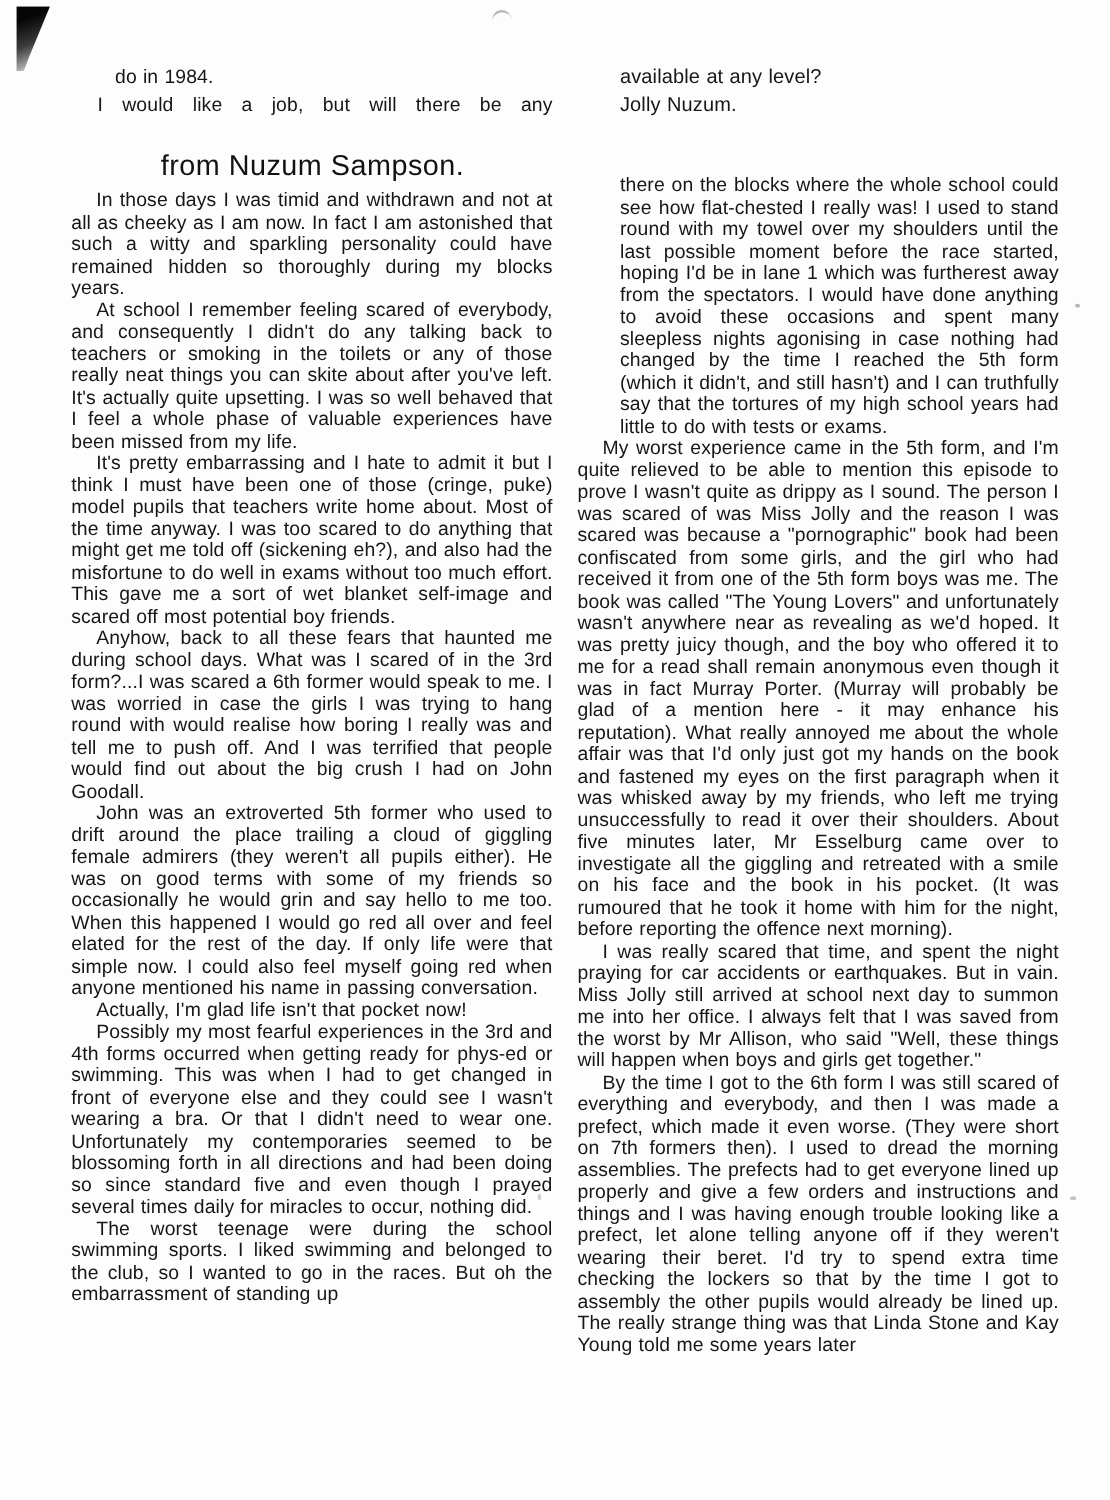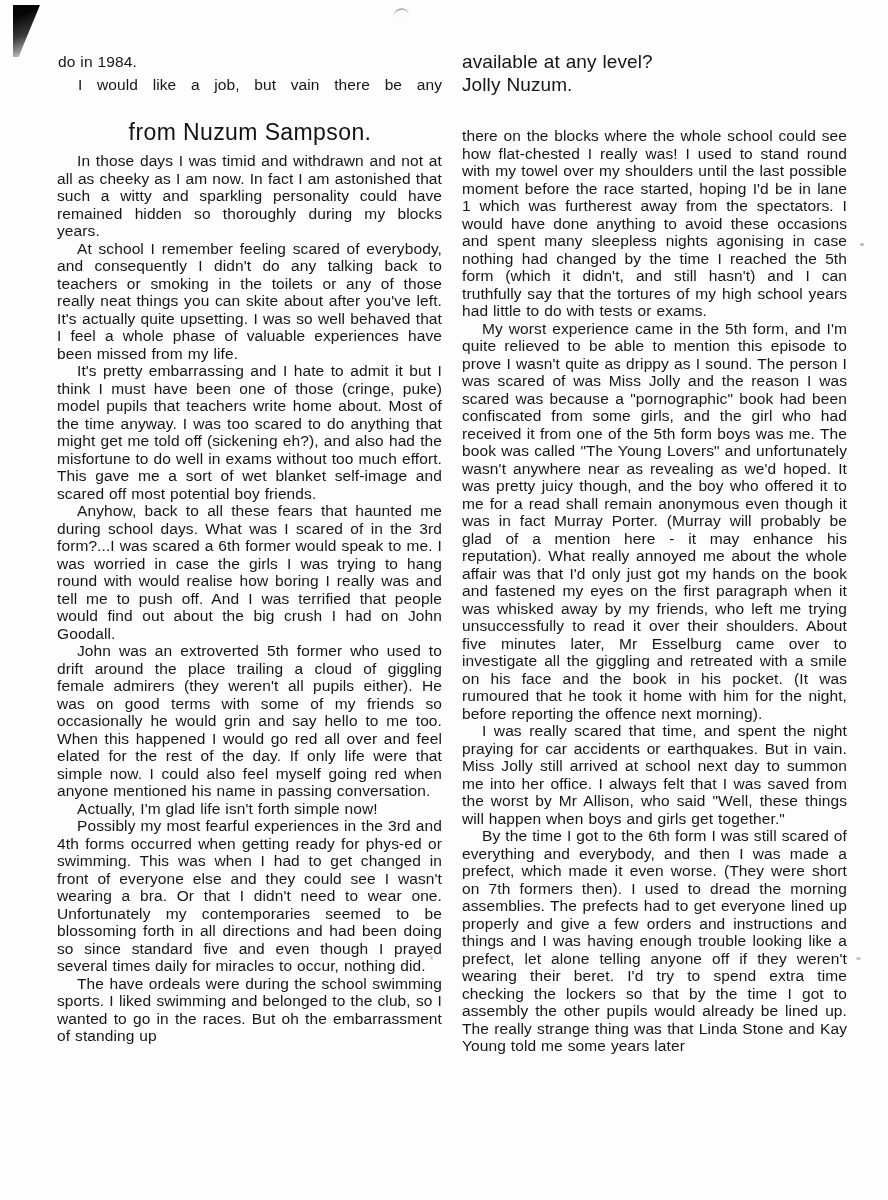--- a/index.html
+++ b/index.html
@@ -55,21 +55,21 @@
     top: 50px;
     width: 384px;
     font-size: 15.5px;
     line-height: 23px;
   }
   .intro-right {
     position: absolute;
     left: 462px;
     top: 50px;
     width: 382px;
-    font-size: 19px;
+    font-size: 16px;
     line-height: 23px;
   }
   .sig {
     text-align: right;
     padding-right: 38px;
   }
   .heading {
     position: absolute;
     left: 58px;
     top: 119px;
@@ -79,63 +79,63 @@
     letter-spacing: 0.4px;
     color: #121212;
   }
   .col {
     position: absolute;
     width: 385px;
     font-size: 15.5px;
     line-height: 17.5px;
   }
   .col-left  { left: 57px;  top: 152px; }
-  .col-right { left: 462px; top: 127px; }
+  .col-right { left: 462px; top: 140px; }
   .para {
     margin: 0;
     text-align: justify;
     text-indent: 20px;
     letter-spacing: 0.1px;
     word-spacing: 0.5px;
   }
-  .no-indent { text-indent: 0; }
+  .no-indent { text-indent: 0; margin-left: 34px; }
   .justify-last { text-align-last: justify; }
 </style>
 </head>
 <body>
 
 <div class="page">
 
   <div class="corner-artifact"></div>
   <div class="squiggle"></div>
   <div class="speck s1"></div>
   <div class="speck s2"></div>
   <div class="speck s3"></div>
 
   <div class="intro-left">
     <p class="para no-indent">do in 1984.</p>
-    <p class="para justify-last">I would like a job, but vain there be any</p>
+    <p class="para justify-last">I would like a job, but will there be any</p>
   </div>
 
   <div class="intro-right">
     <p class="para no-indent">available at any level?</p>
     <p class="para no-indent sig">Jolly Nuzum.</p>
   </div>
 
   <div class="heading">from Nuzum Sampson.</div>
 
   <div class="col col-left">
     <p class="para">In those days I was timid and withdrawn and not at all as cheeky as I am now. In fact I am astonished that such a witty and sparkling personality could have remained hidden so thoroughly during my blocks years.</p>
     <p class="para">At school I remember feeling scared of everybody, and consequently I didn't do any talking back to teachers or smoking in the toilets or any of those really neat things you can skite about after you've left. It's actually quite upsetting. I was so well behaved that I feel a whole phase of valuable experiences have been missed from my life.</p>
     <p class="para">It's pretty embarrassing and I hate to admit it but I think I must have been one of those (cringe, puke) model pupils that teachers write home about. Most of the time anyway. I was too scared to do anything that might get me told off (sickening eh?), and also had the misfortune to do well in exams without too much effort. This gave me a sort of wet blanket self-image and scared off most potential boy friends.</p>
     <p class="para">Anyhow, back to all these fears that haunted me during school days. What was I scared of in the 3rd form?...I was scared a 6th former would speak to me. I was worried in case the girls I was trying to hang round with would realise how boring I really was and tell me to push off. And I was terrified that people would find out about the big crush I had on John Goodall.</p>
     <p class="para">John was an extroverted 5th former who used to drift around the place trailing a cloud of giggling female admirers (they weren't all pupils either). He was on good terms with some of my friends so occasionally he would grin and say hello to me too. When this happened I would go red all over and feel elated for the rest of the day. If only life were that simple now. I could also feel myself going red when anyone mentioned his name in passing conversation.</p>
-    <p class="para">Actually, I'm glad life isn't forth simple now!</p>
+    <p class="para">Actually, I'm glad life isn't that pocket now!</p>
     <p class="para">Possibly my most fearful experiences in the 3rd and 4th forms occurred when getting ready for phys-ed or swimming. This was when I had to get changed in front of everyone else and they could see I wasn't wearing a bra. Or that I didn't need to wear one. Unfortunately my contemporaries seemed to be blossoming forth in all directions and had been doing so since standard five and even though I prayed several times daily for miracles to occur, nothing did.</p>
-    <p class="para">The have ordeals were during the school swimming sports. I liked swimming and belonged to the club, so I wanted to go in the races. But oh the embarrassment of standing up</p>
+    <p class="para">The worst teenage were during the school swimming sports. I liked swimming and belonged to the club, so I wanted to go in the races. But oh the embarrassment of standing up</p>
   </div>
 
   <div class="col col-right">
     <p class="para no-indent">there on the blocks where the whole school could see how flat-chested I really was! I used to stand round with my towel over my shoulders until the last possible moment before the race started, hoping I'd be in lane 1 which was furtherest away from the spectators. I would have done anything to avoid these occasions and spent many sleepless nights agonising in case nothing had changed by the time I reached the 5th form (which it didn't, and still hasn't) and I can truthfully say that the tortures of my high school years had little to do with tests or exams.</p>
     <p class="para">My worst experience came in the 5th form, and I'm quite relieved to be able to mention this episode to prove I wasn't quite as drippy as I sound. The person I was scared of was Miss Jolly and the reason I was scared was because a "pornographic" book had been confiscated from some girls, and the girl who had received it from one of the 5th form boys was me. The book was called "The Young Lovers" and unfortunately wasn't anywhere near as revealing as we'd hoped. It was pretty juicy though, and the boy who offered it to me for a read shall remain anonymous even though it was in fact Murray Porter. (Murray will probably be glad of a mention here - it may enhance his reputation). What really annoyed me about the whole affair was that I'd only just got my hands on the book and fastened my eyes on the first paragraph when it was whisked away by my friends, who left me trying unsuccessfully to read it over their shoulders. About five minutes later, Mr Esselburg came over to investigate all the giggling and retreated with a smile on his face and the book in his pocket. (It was rumoured that he took it home with him for the night, before reporting the offence next morning).</p>
     <p class="para">I was really scared that time, and spent the night praying for car accidents or earthquakes. But in vain. Miss Jolly still arrived at school next day to summon me into her office. I always felt that I was saved from the worst by Mr Allison, who said "Well, these things will happen when boys and girls get together."</p>
     <p class="para">By the time I got to the 6th form I was still scared of everything and everybody, and then I was made a prefect, which made it even worse. (They were short on 7th formers then). I used to dread the morning assemblies. The prefects had to get everyone lined up properly and give a few orders and instructions and things and I was having enough trouble looking like a prefect, let alone telling anyone off if they weren't wearing their beret. I'd try to spend extra time checking the lockers so that by the time I got to assembly the other pupils would already be lined up. The really strange thing was that Linda Stone and Kay Young told me some years later</p>
   </div>
 
 </div>

